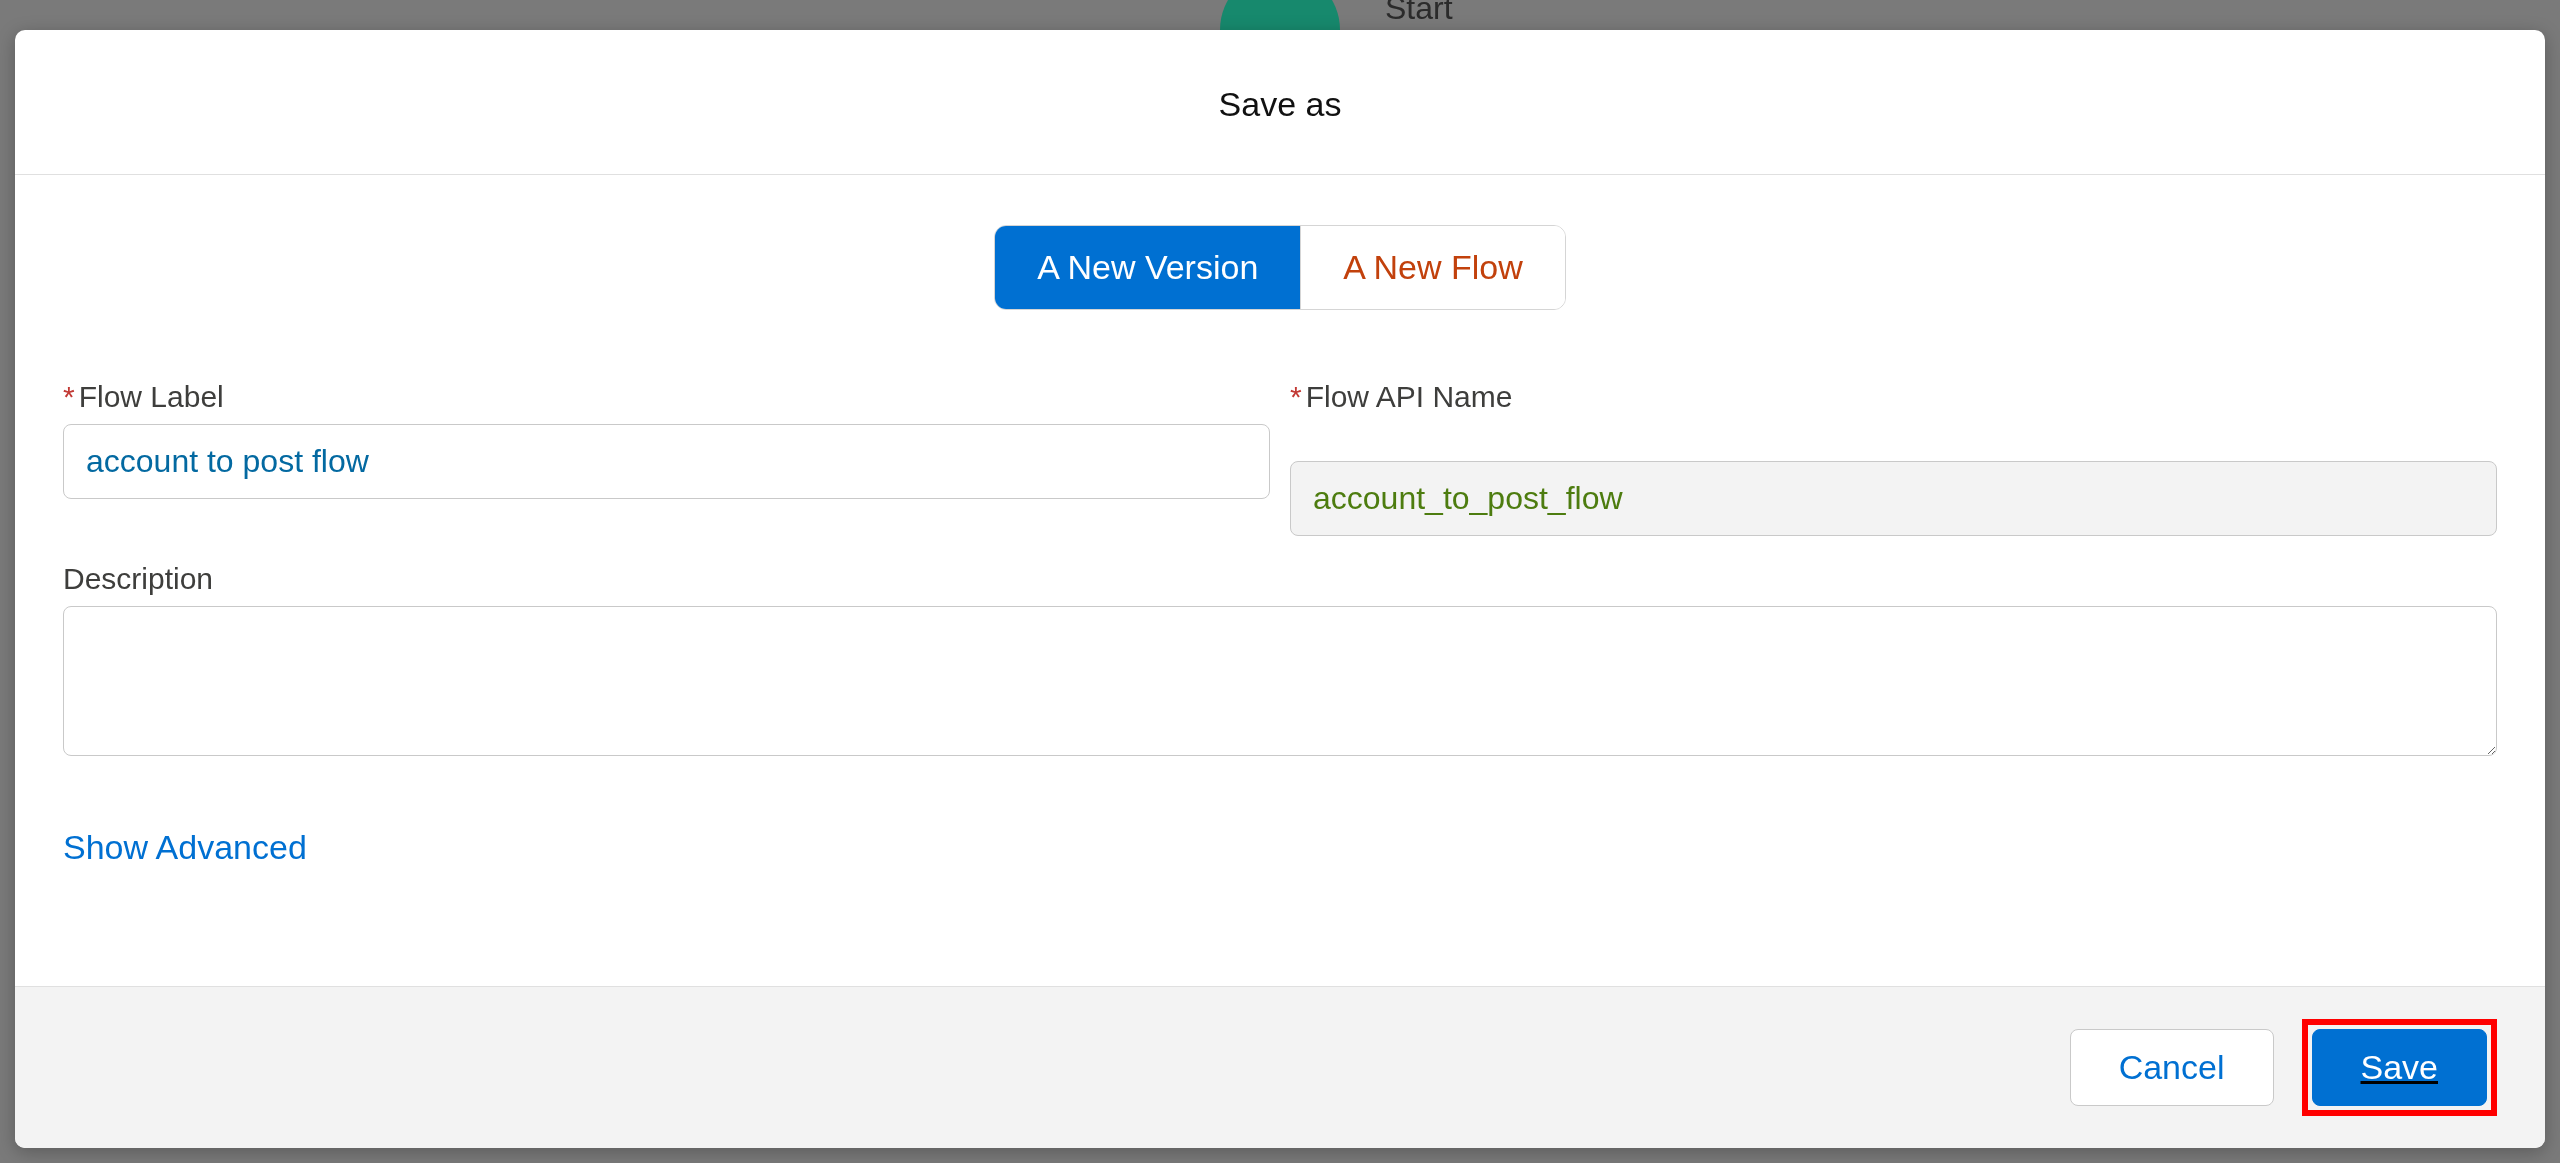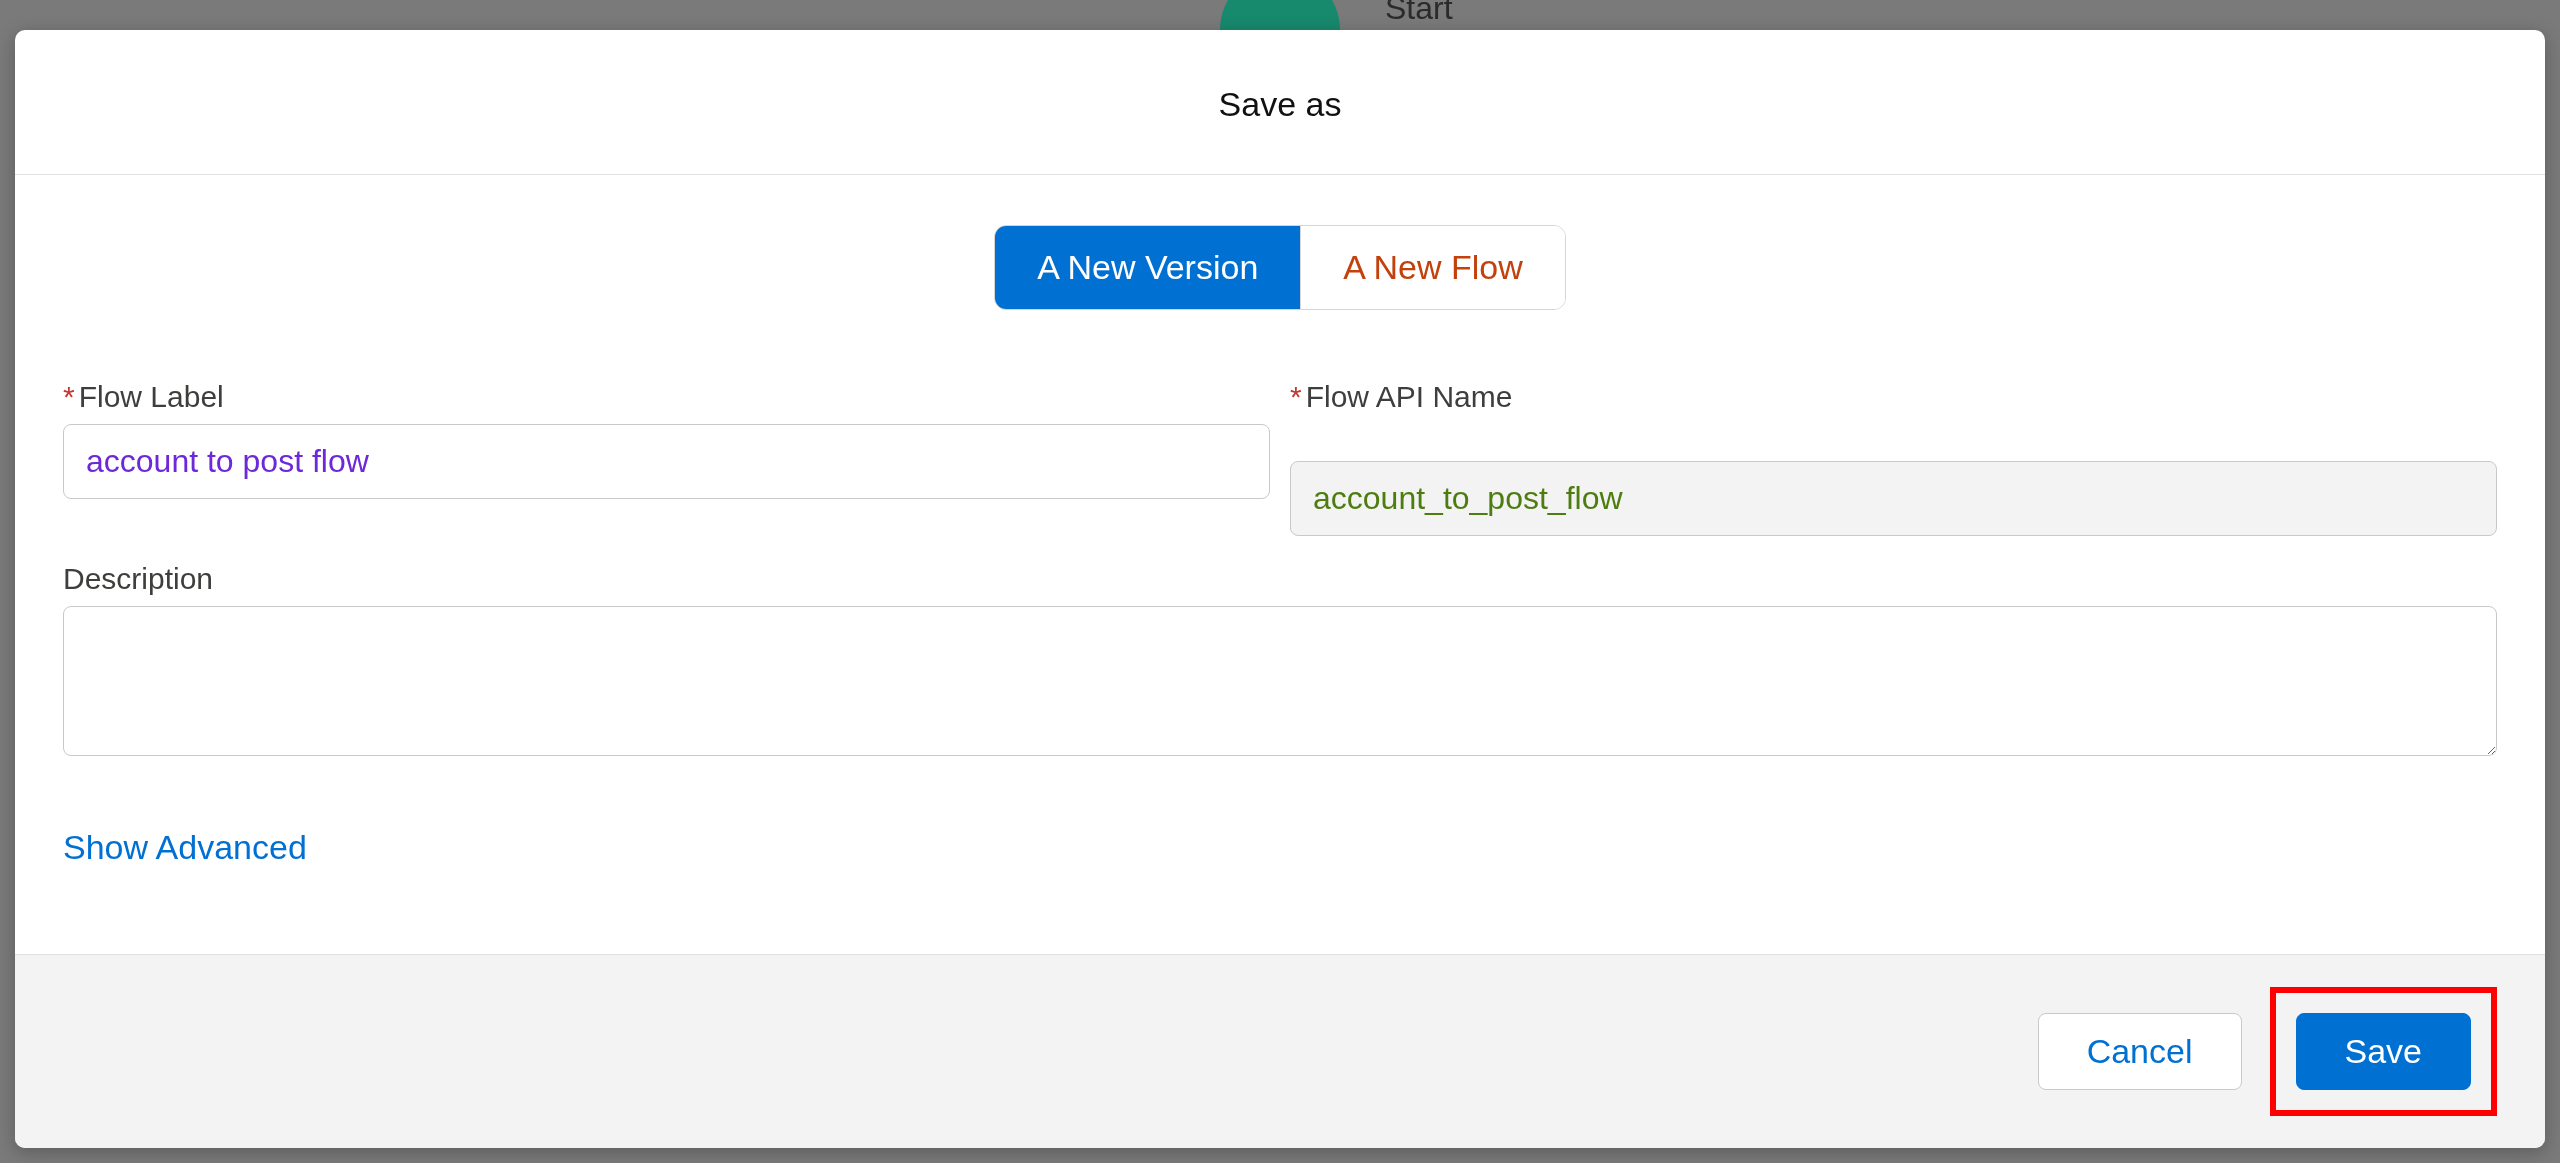--- a/index.html
+++ b/index.html
@@ -114,21 +114,21 @@
     color: #c23934;
     margin-right: 4px;
   }
 
   .text-input {
     width: 100%;
     font-size: 32px;
     padding: 18px 22px;
     border: 1px solid #c9c9c9;
     border-radius: 8px;
-    color: #6d28d9;
+    color: #0369a1;
     background: #fff;
   }
   .text-input:disabled {
     background: #f3f3f3;
     color: #4d7c0f;
     margin-top: 37px;
   }
 
   .textarea {
     width: 100%;
@@ -174,22 +174,23 @@
     color: #0070d2;
   }
   .btn-save {
     background: #0070d2;
     color: #fff;
     border: 1px solid #0070d2;
   }
 
   .save-highlight {
     border: 6px solid #ff0000;
-    padding: 20px;
+    padding: 4px;
     display: inline-flex;
+    text-decoration: underline;
   }
 </style>
 </head>
 <body>
 
 <div class="bg-canvas">
   <div class="start-shape"></div>
   <div class="start-label">Start</div>
 </div>
 

